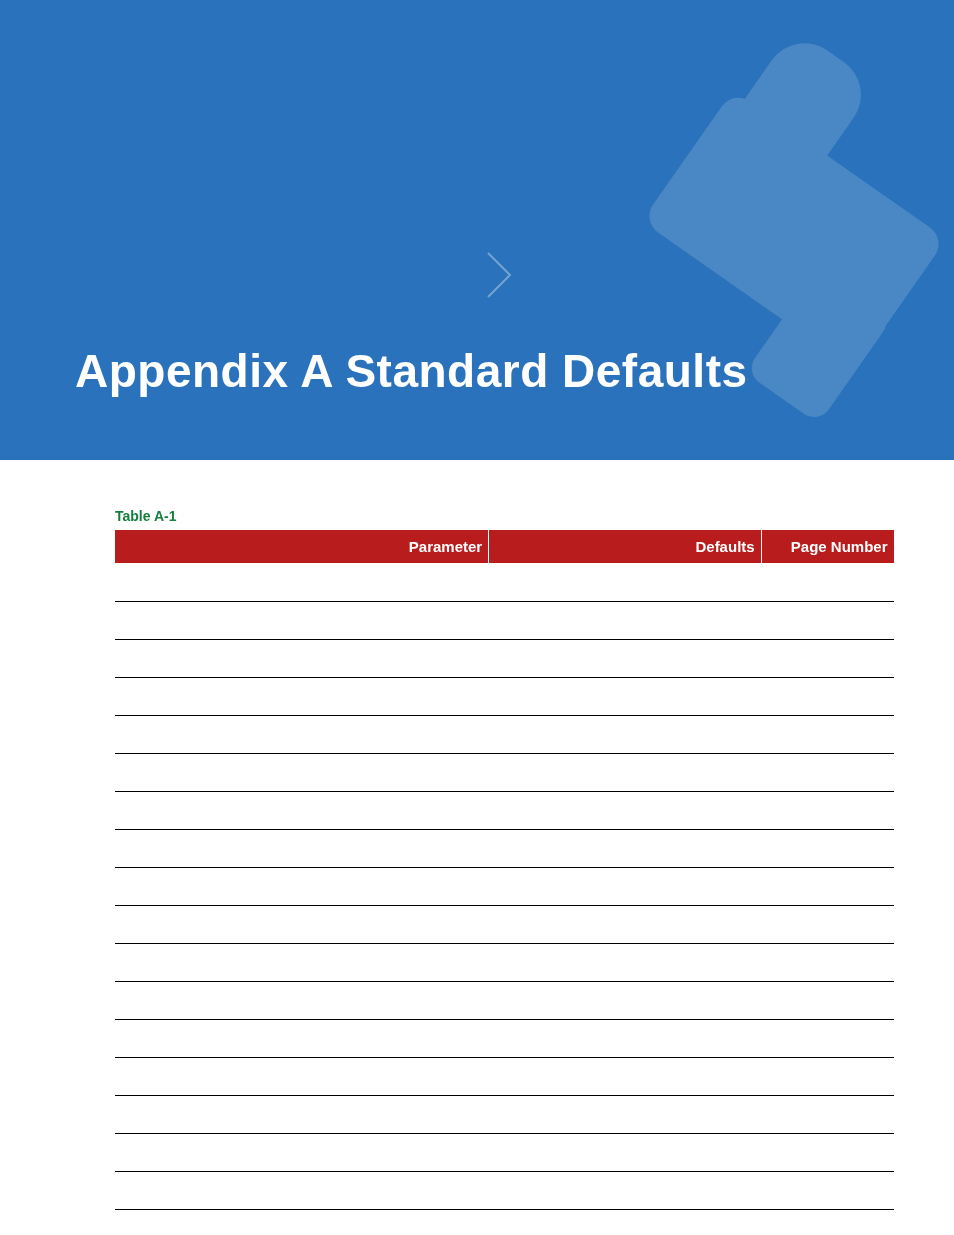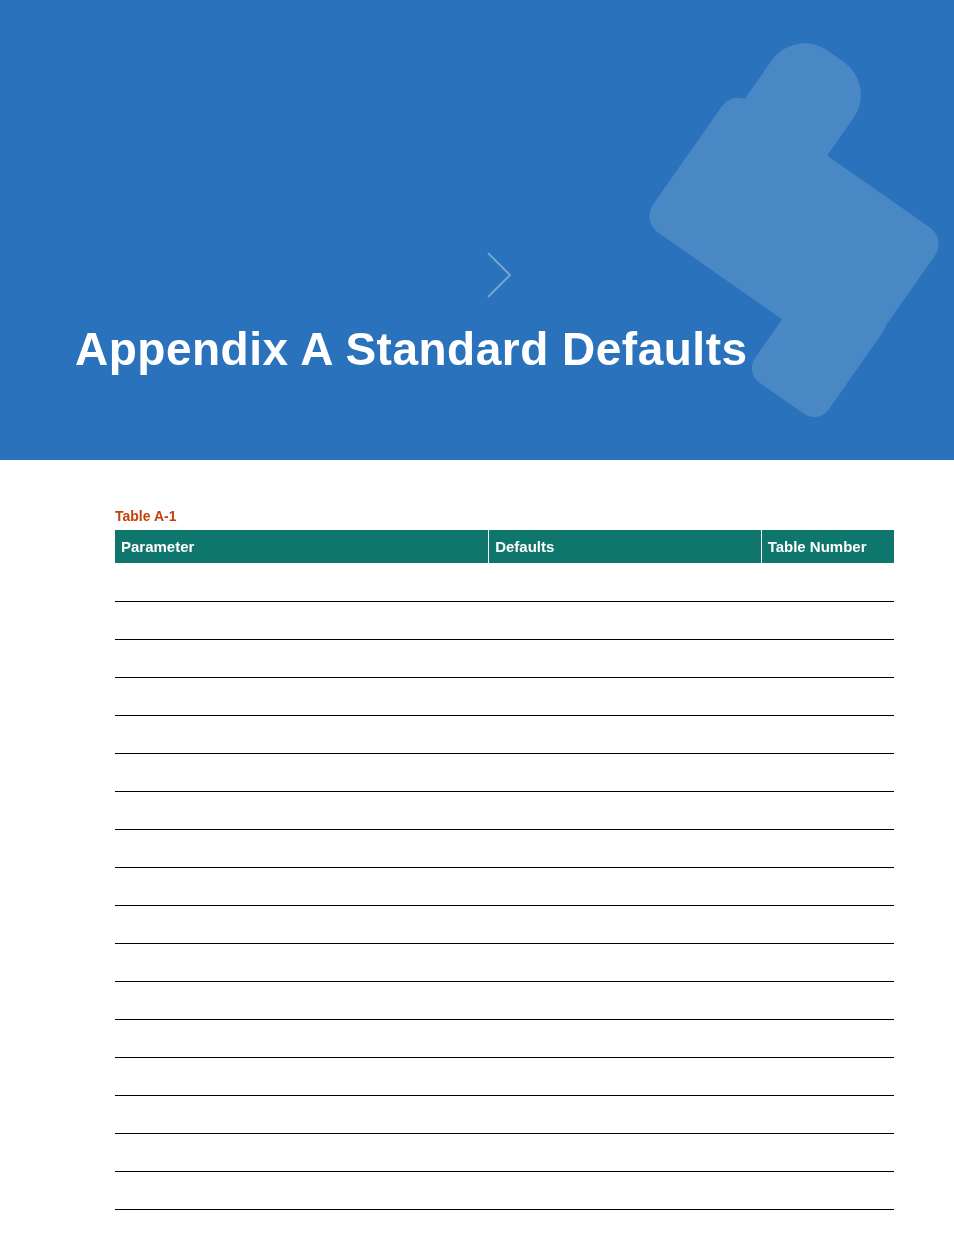--- a/index.html
+++ b/index.html
@@ -28,52 +28,52 @@
     .header-chevron {
       position: absolute;
       top: 245px;
       left: 480px;
       width: 40px;
       height: 60px;
     }
     .header-title {
       position: absolute;
       left: 75px;
-      top: 322px;
+      top: 344px;
       color: #fff;
       font-size: 46px;
       font-weight: bold;
       letter-spacing: 0.5px;
       font-family: "Arial Narrow", Arial, sans-serif;
       font-stretch: condensed;
     }
     .content {
       padding: 48px 60px 0 115px;
     }
     .table-caption {
       font-size: 14px;
       font-weight: bold;
       margin-bottom: 6px;
-      color: #c2410c;
+      color: #15803d;
     }
     table.defaults {
       width: 100%;
       border-collapse: collapse;
       table-layout: fixed;
     }
     table.defaults col.col-param { width: 48%; }
     table.defaults col.col-default { width: 35%; }
     table.defaults col.col-page { width: 17%; }
     table.defaults thead th {
-      background: #0f766e;
+      background: #b91c1c;
       color: #fff;
       font-size: 15px;
       font-weight: bold;
       padding: 8px 6px;
-      text-align: left;
+      text-align: right;
       border-right: 1px solid #fff;
     }
     table.defaults thead th:last-child { border-right: none; }
     table.defaults tbody td {
       border-bottom: 1px solid #000;
       border-right: 1px solid #fff;
       height: 38px;
       padding: 4px 6px;
       font-size: 13px;
     }
@@ -106,21 +106,21 @@
   <table class="defaults">
     <colgroup>
       <col class="col-param">
       <col class="col-default">
       <col class="col-page">
     </colgroup>
     <thead>
       <tr>
         <th>Parameter</th>
         <th>Defaults</th>
-        <th>Table Number</th>
+        <th>Page Number</th>
       </tr>
     </thead>
     <tbody id="table-body">
         <tr class="section-row">
           <td colspan="3"></td>
         </tr>
         <tr>
           <td></td>
           <td></td>
           <td></td>

